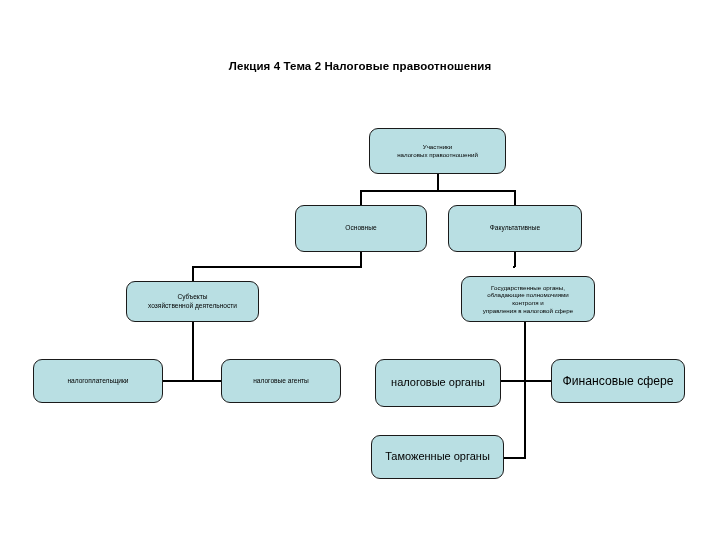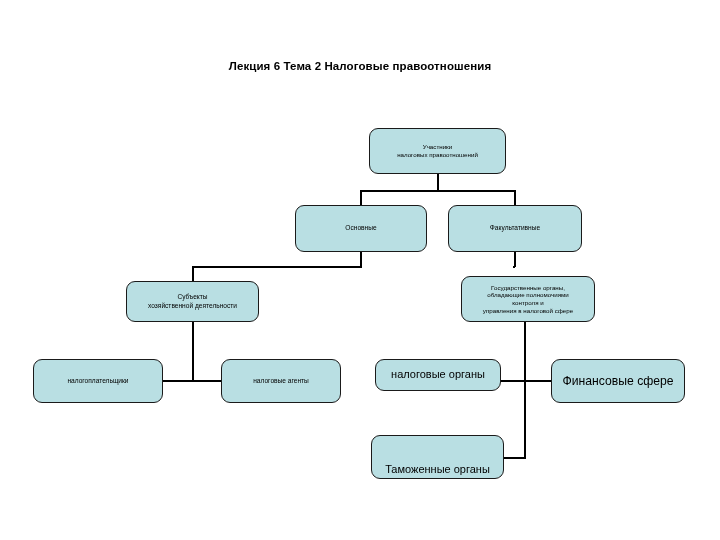--- a/index.html
+++ b/index.html
@@ -65,21 +65,21 @@
   .fs-xs  { font-size: 6.2px; }
   .fs-sm  { font-size: 6.6px; }
   .fs-md  { font-size: 11px; }
   .fs-lg  { font-size: 12.2px; }
 </style>
 </head>
 <body>
 
 <div id="slide">
 
-  <div class="title">Лекция 6 Тема 2 Налоговые правоотношения</div>
+  <div class="title">Лекция 4 Тема 2 Налоговые правоотношения</div>
 
   <div class="ln ln-v" style="left:437px; top:173px; height:18px;"></div>
   <div class="ln ln-h" style="left:360px; top:190px; width:155px;"></div>
   <div class="ln ln-v" style="left:360px; top:190px; height:15px;"></div>
   <div class="ln ln-v" style="left:514px; top:190px; height:15px;"></div>
 
   <div class="ln ln-v" style="left:360px; top:252px; height:15px;"></div>
   <div class="ln ln-h" style="left:192px; top:266px; width:170px;"></div>
   <div class="ln ln-v" style="left:192px; top:266px; height:15px;"></div>
 
@@ -121,25 +121,25 @@
   </div>
 
   <div class="node fs-sm" style="left:33px; top:359px; width:130px; height:44px;">
     <span class="label">налогоплательщики</span>
   </div>
 
   <div class="node fs-sm" style="left:221px; top:359px; width:120px; height:44px;">
     <span class="label">налоговые агенты</span>
   </div>
 
-  <div class="node fs-md" style="left:375px; top:359px; width:126px; height:32px;">
+  <div class="node fs-md" style="left:375px; top:359px; width:126px; height:48px;">
     <span class="label">налоговые органы</span>
   </div>
 
   <div class="node fs-lg" style="left:551px; top:359px; width:134px; height:44px;">
     <span class="label">Финансовые сфере</span>
   </div>
 
-  <div class="node fs-md" style="left:371px; top:435px; width:133px; height:44px;align-items:flex-end;">
+  <div class="node fs-md" style="left:371px; top:435px; width:133px; height:44px;">
     <span class="label">Таможенные органы</span>
   </div>
 
 </div>
 
 </body></html>

